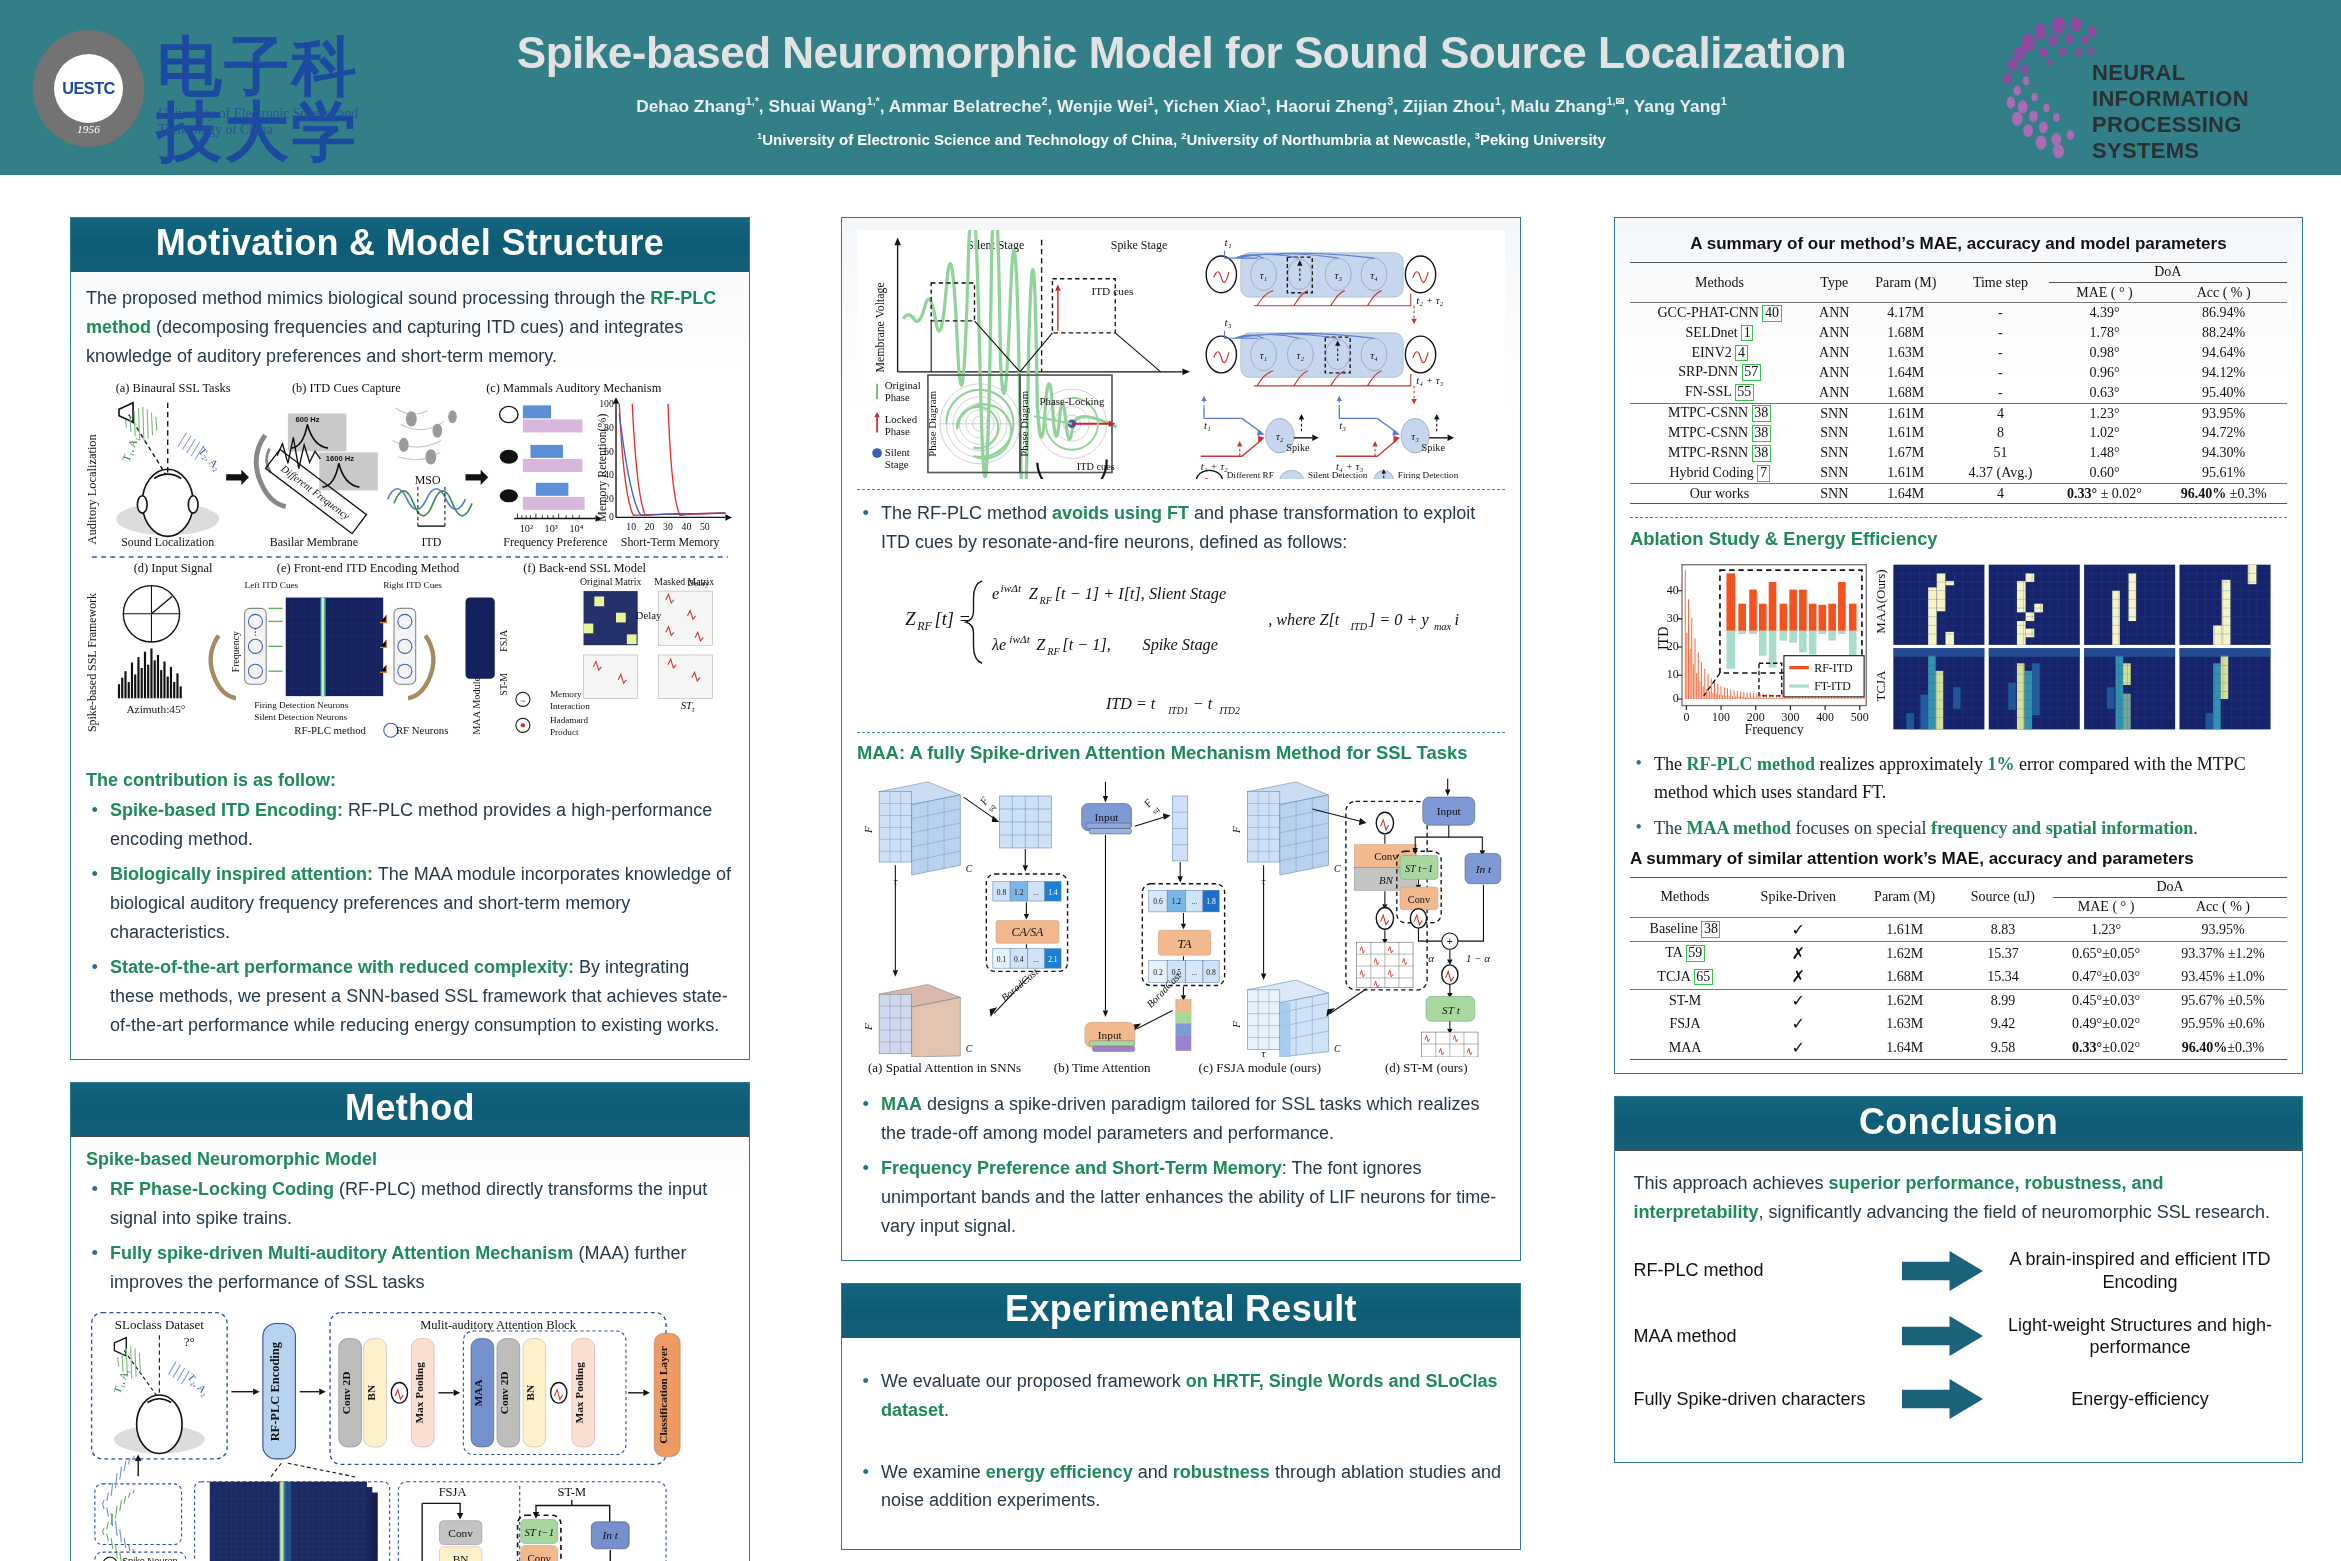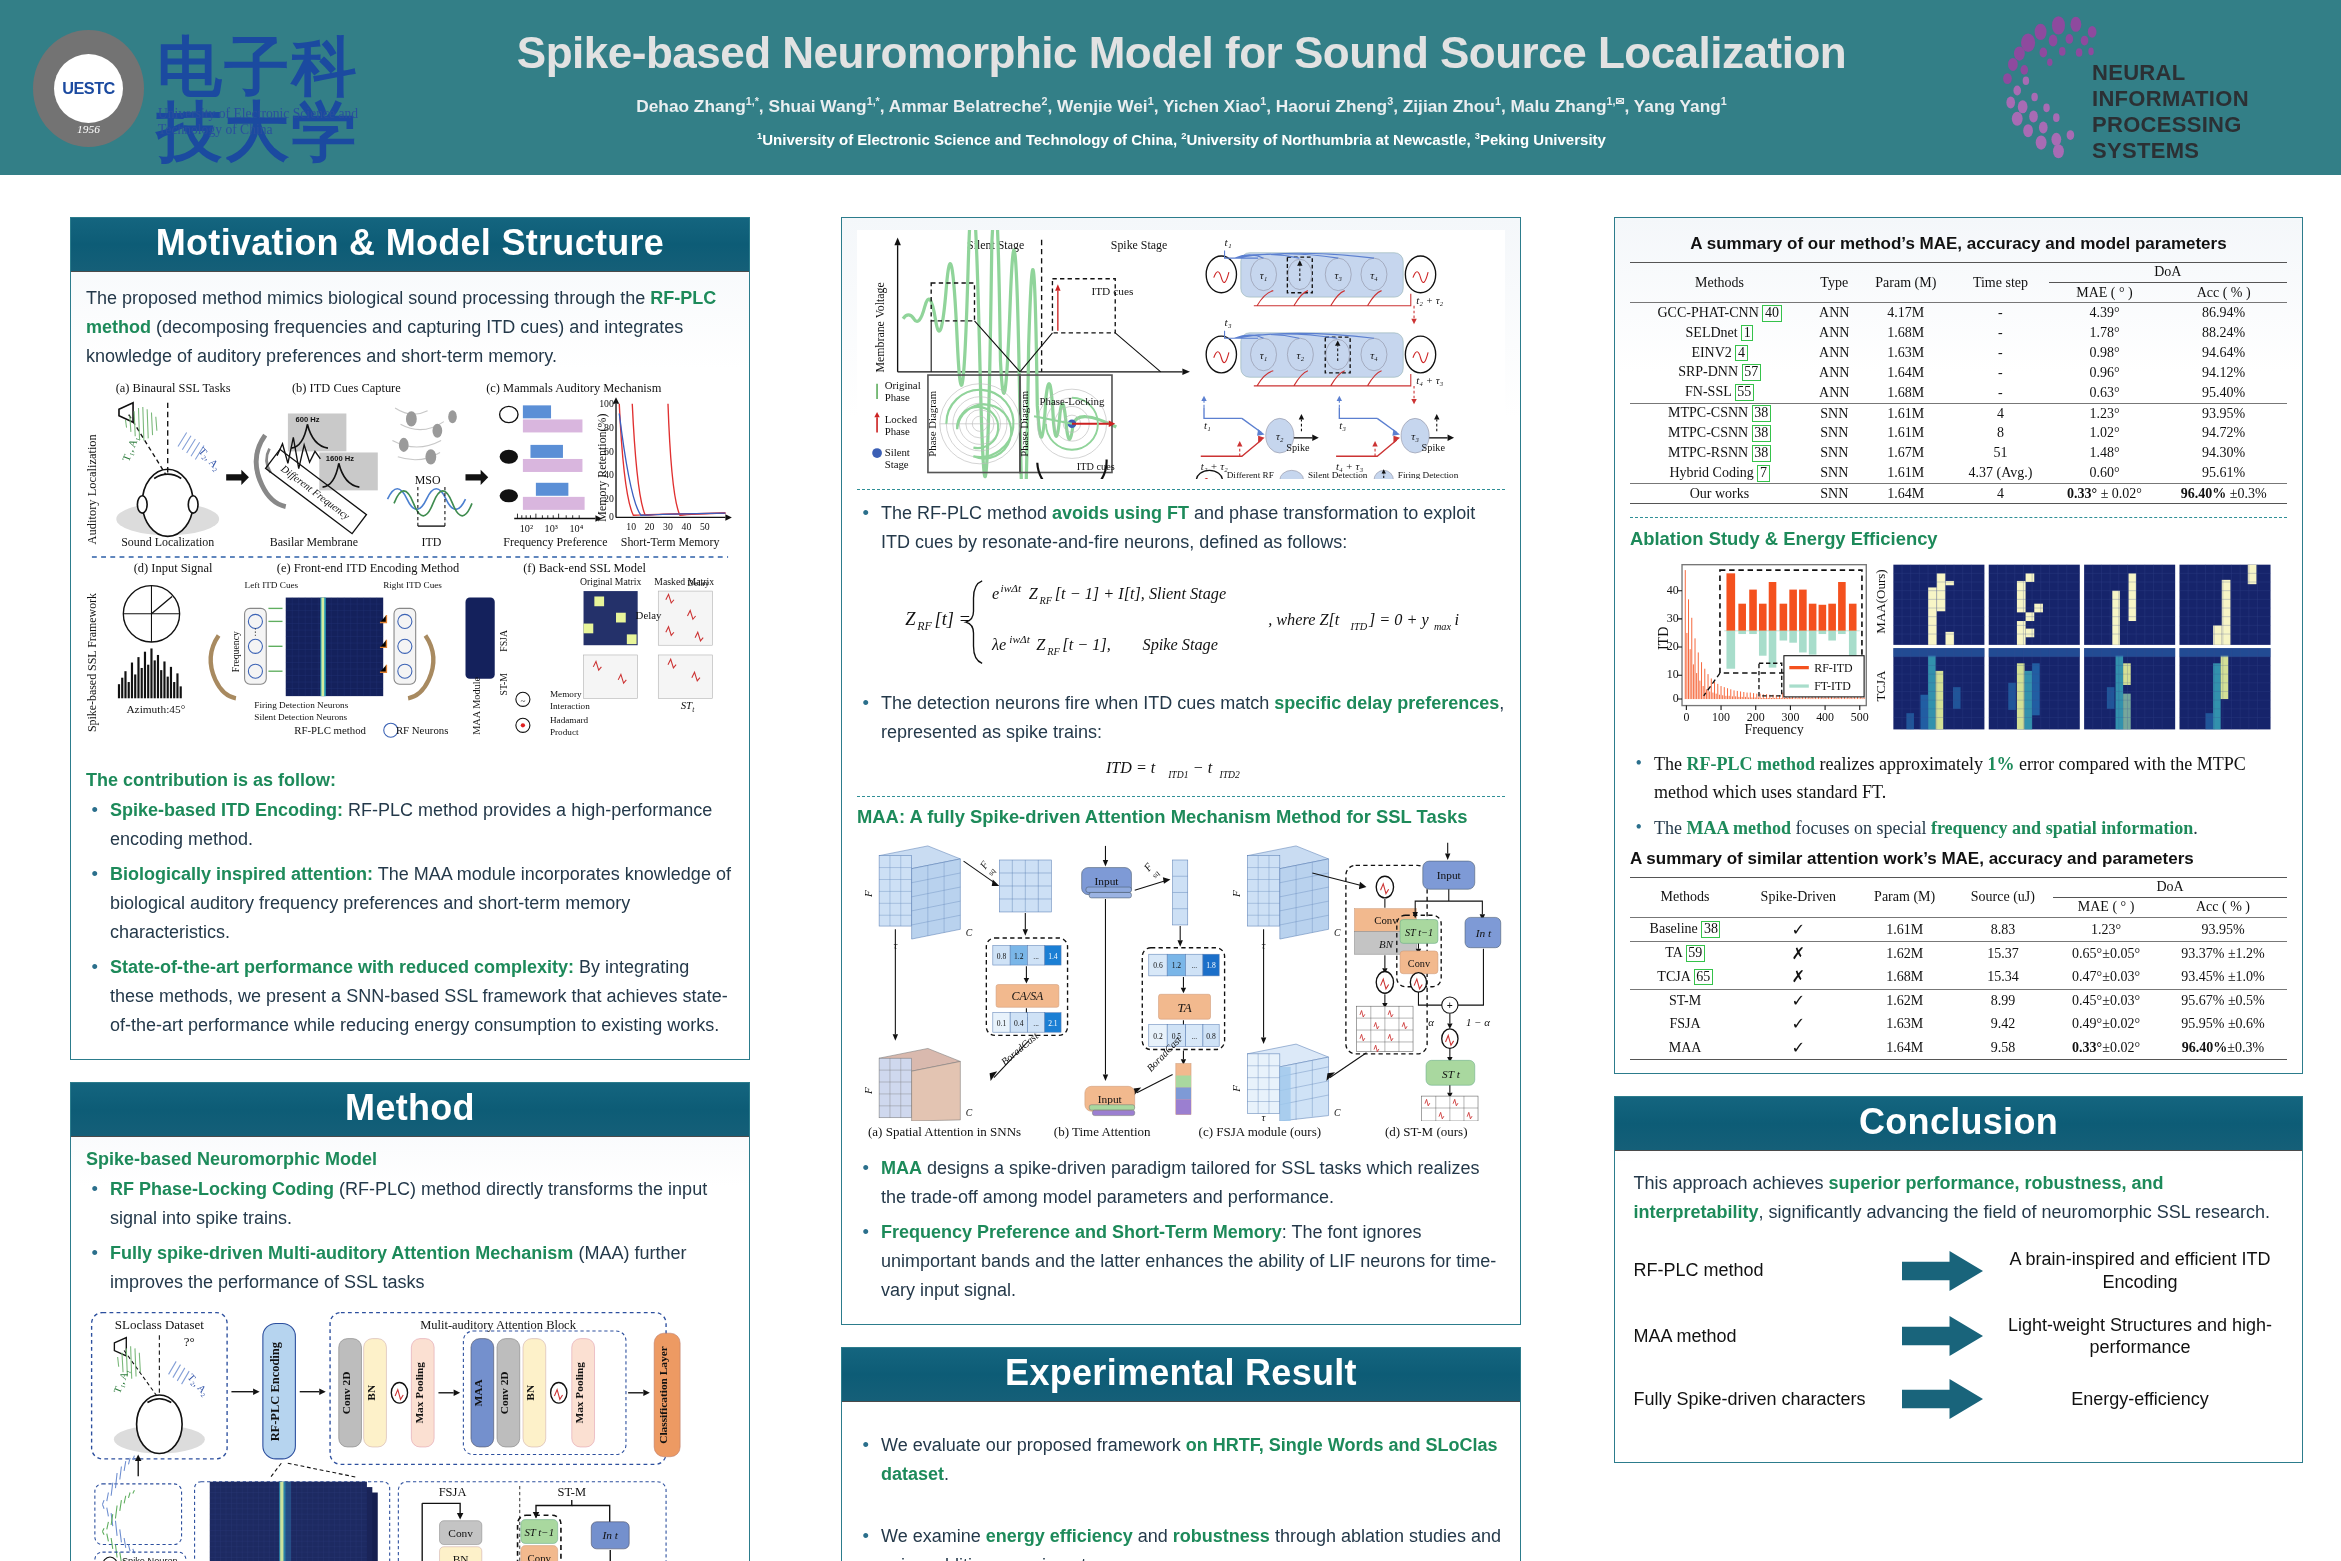--- a/index.html
+++ b/index.html
@@ -838,25 +838,20 @@
           <text x="320" y="150" font-family="Liberation Serif, serif" font-size="30" font-style="italic" fill="#111">[t − 1],</text>
           <text x="468" y="150" font-family="Liberation Serif, serif" font-size="30" font-style="italic" fill="#111">Spike Stage</text>
           <text x="700" y="104" font-family="Liberation Serif, serif" font-size="30" font-style="italic" fill="#111">, where Z[t</text>
           <text x="852" y="112" font-family="Liberation Serif, serif" font-size="19" font-style="italic" fill="#111">ITD</text>
           <text x="886" y="104" font-family="Liberation Serif, serif" font-size="30" font-style="italic" fill="#111">] = 0 +  y</text>
           <text x="1006" y="112" font-family="Liberation Serif, serif" font-size="19" font-style="italic" fill="#111">max</text>
           <text x="1044" y="104" font-family="Liberation Serif, serif" font-size="30" font-style="italic" fill="#111">i</text>
         </svg>
       </div>
 
-      <ul class="bl">
-        <li>
-          <span>The detection neurons fire when ITD cues match </span><span class="green">specific delay preferences</span><span>, represented as spike trains:</span>
-        </li>
-      </ul>
 
       <div class="formula2">
         <svg width="228" height="30" viewBox="0 0 420 56" style="font-size:30px">
           <text x="70" y="38" font-family="Liberation Serif, serif" font-size="30" font-style="italic" fill="#111">ITD = t</text>
           <text x="186" y="46" font-family="Liberation Serif, serif" font-size="18" font-style="italic" fill="#111">ITD1</text>
           <text x="232" y="38" font-family="Liberation Serif, serif" font-size="30" font-style="italic" fill="#111">− t</text>
           <text x="282" y="46" font-family="Liberation Serif, serif" font-size="18" font-style="italic" fill="#111">ITD2</text>
         </svg>
       </div>
 

